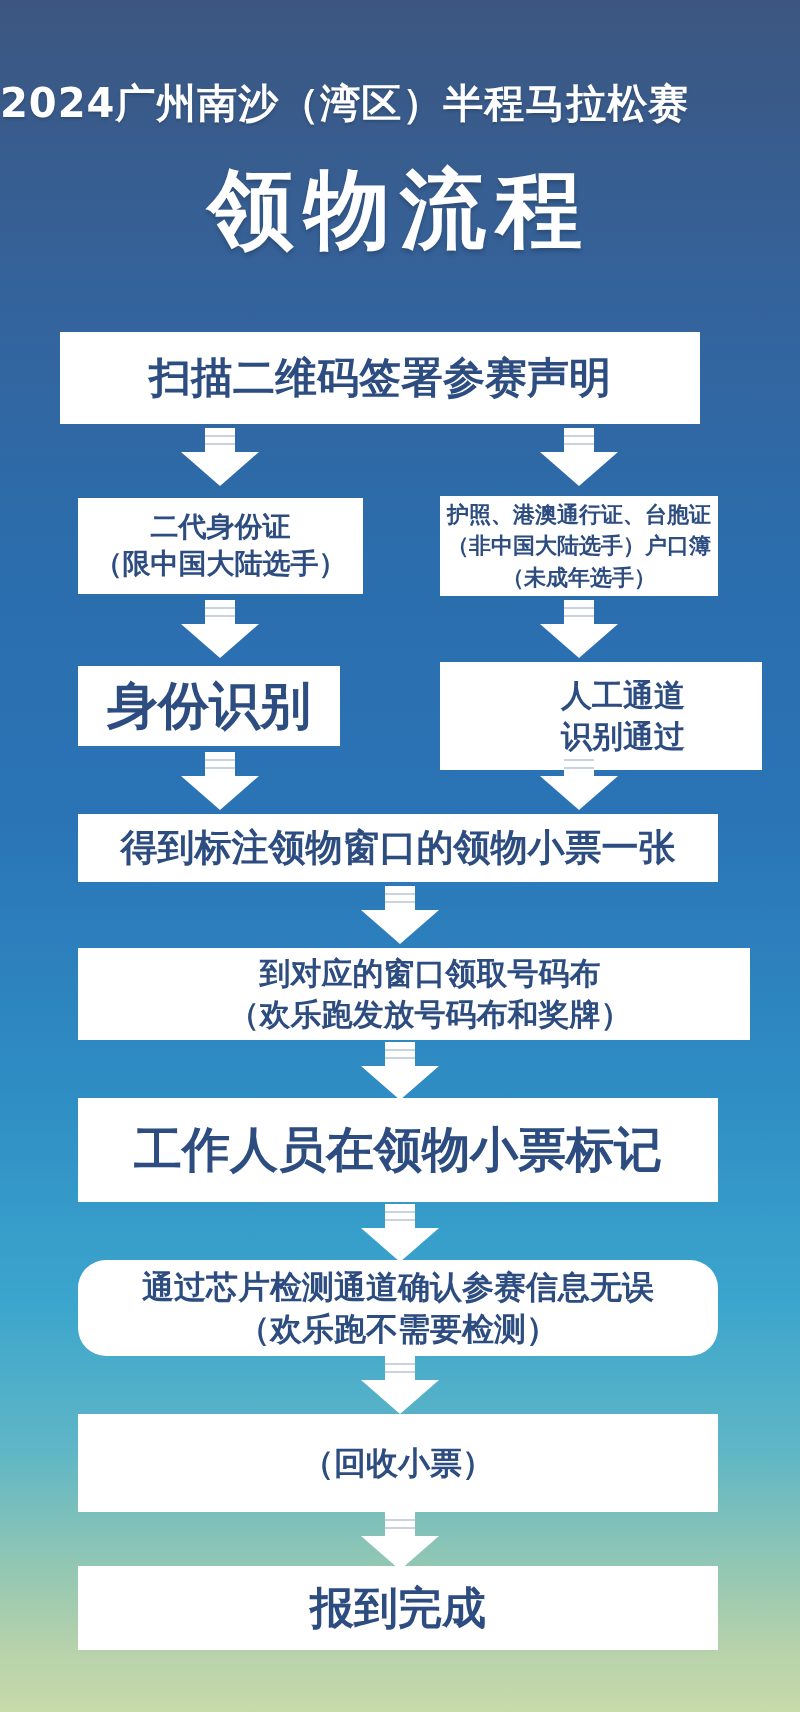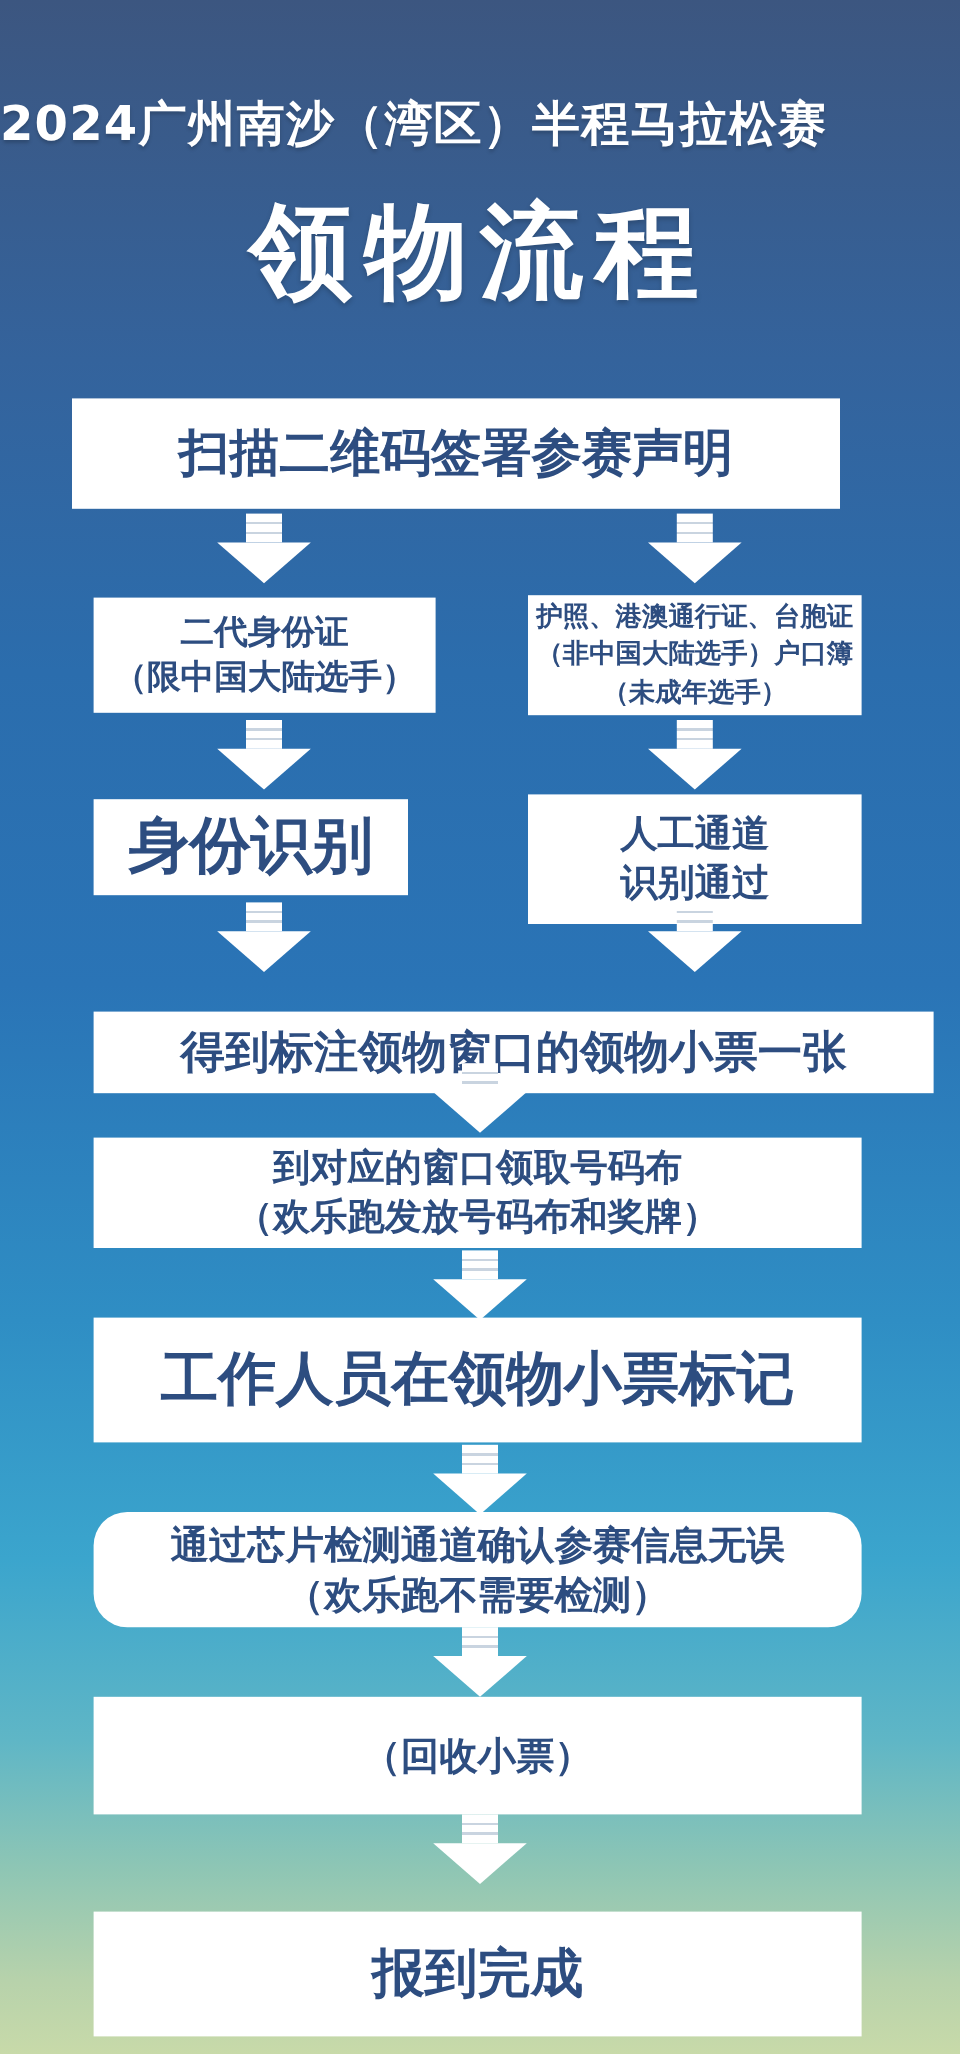--- a/index.html
+++ b/index.html
@@ -74,27 +74,27 @@
     width: 0; height: 0;
     border-left: 39px solid transparent;
     border-right: 39px solid transparent;
     border-top: 34px solid var(--arrow-color);
   }
   
   .b-scan   { left: 60px; top: 332px;  width: 640px; height: 92px;  font-size: 42px; }
   .b-doccn  { left: 78px; top: 498px;  width: 285px; height: 96px;  font-size: 28px; }
   .b-docot  { left: 440px; top: 496px; width: 278px; height: 100px; font-size: 22px; line-height: 1.42; }
   .b-idchk  { left: 78px; top: 666px;  width: 262px; height: 80px;  font-size: 51px; }
-  .b-manual { left: 440px; top: 662px; width: 278px; height: 108px;  font-size: 31px; }
-  .b-ticket { left: 78px; top: 843px;  width: 700px; height: 68px;  font-size: 37px; }
-  .b-bib    { left: 78px; top: 948px;  width: 640px; height: 92px;  font-size: 31px; }
+  .b-manual { left: 440px; top: 662px; width: 278px; height: 108px;  font-size: 31px; padding-left: 44px; }
+  .b-ticket { left: 78px; top: 814px;  width: 640px; height: 68px;  font-size: 37px; }
+  .b-bib    { left: 78px; top: 948px;  width: 640px; height: 92px;  font-size: 31px; padding-left: 32px; }
   .b-mark   { left: 78px; top: 1098px; width: 640px; height: 104px; font-size: 48px; }
   .b-chip   { left: 78px; top: 1260px; width: 640px; height: 96px;  font-size: 32px; border-radius: 28px; }
   .b-kit    { left: 78px; top: 1414px; width: 640px; height: 98px;  font-size: 32px; }
-  .b-done   { left: 78px; top: 1566px; width: 640px; height: 104px; font-size: 44px; margin-top: 27px; }
+  .b-done   { left: 78px; top: 1566px; width: 640px; height: 84px; font-size: 44px; }
   
   .a-pairA-l { left: 220px; top: 428px; }
   .a-pairA-r { left: 579px; top: 428px; }
   .a-pairB-l { left: 220px; top: 600px; }
   .a-pairB-r { left: 579px; top: 600px; }
   .a-pairC-l { left: 220px; top: 752px; }
   .a-pairC-r { left: 579px; top: 752px; }
   .a-mid1 { left: 400px; top: 886px; }
   .a-mid2 { left: 400px; top: 1042px; }
   .a-mid3 { left: 400px; top: 1204px; }

